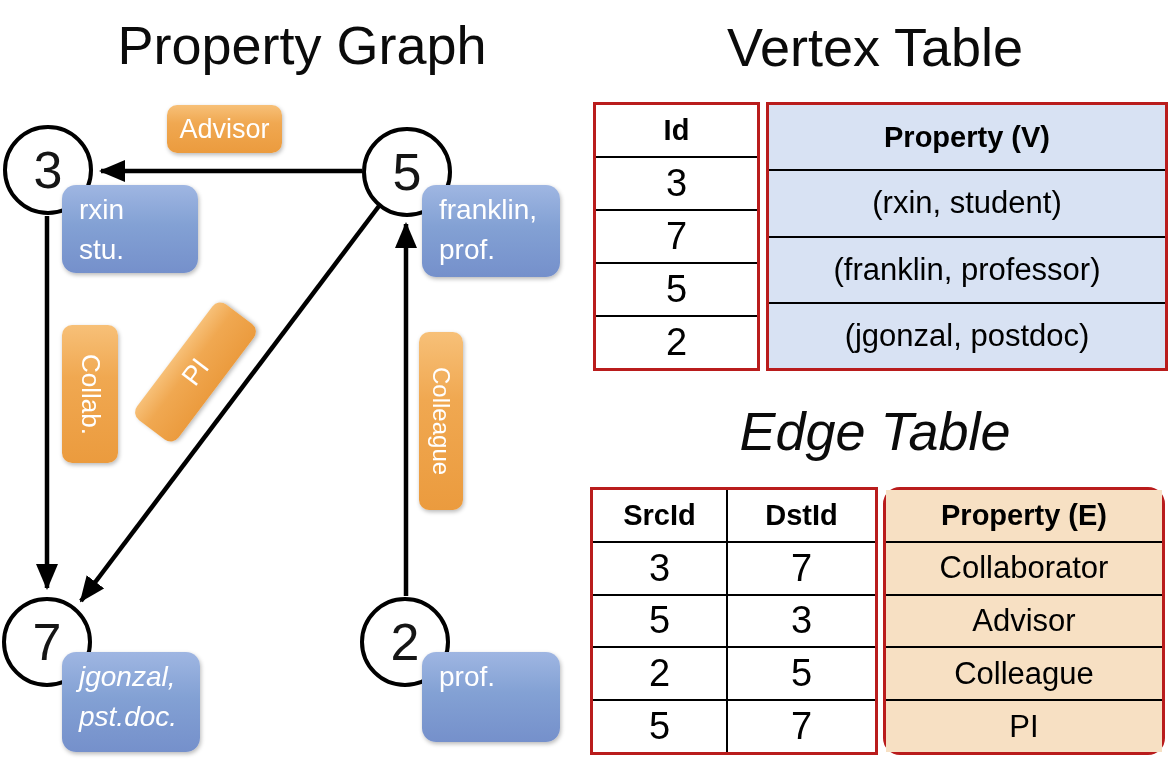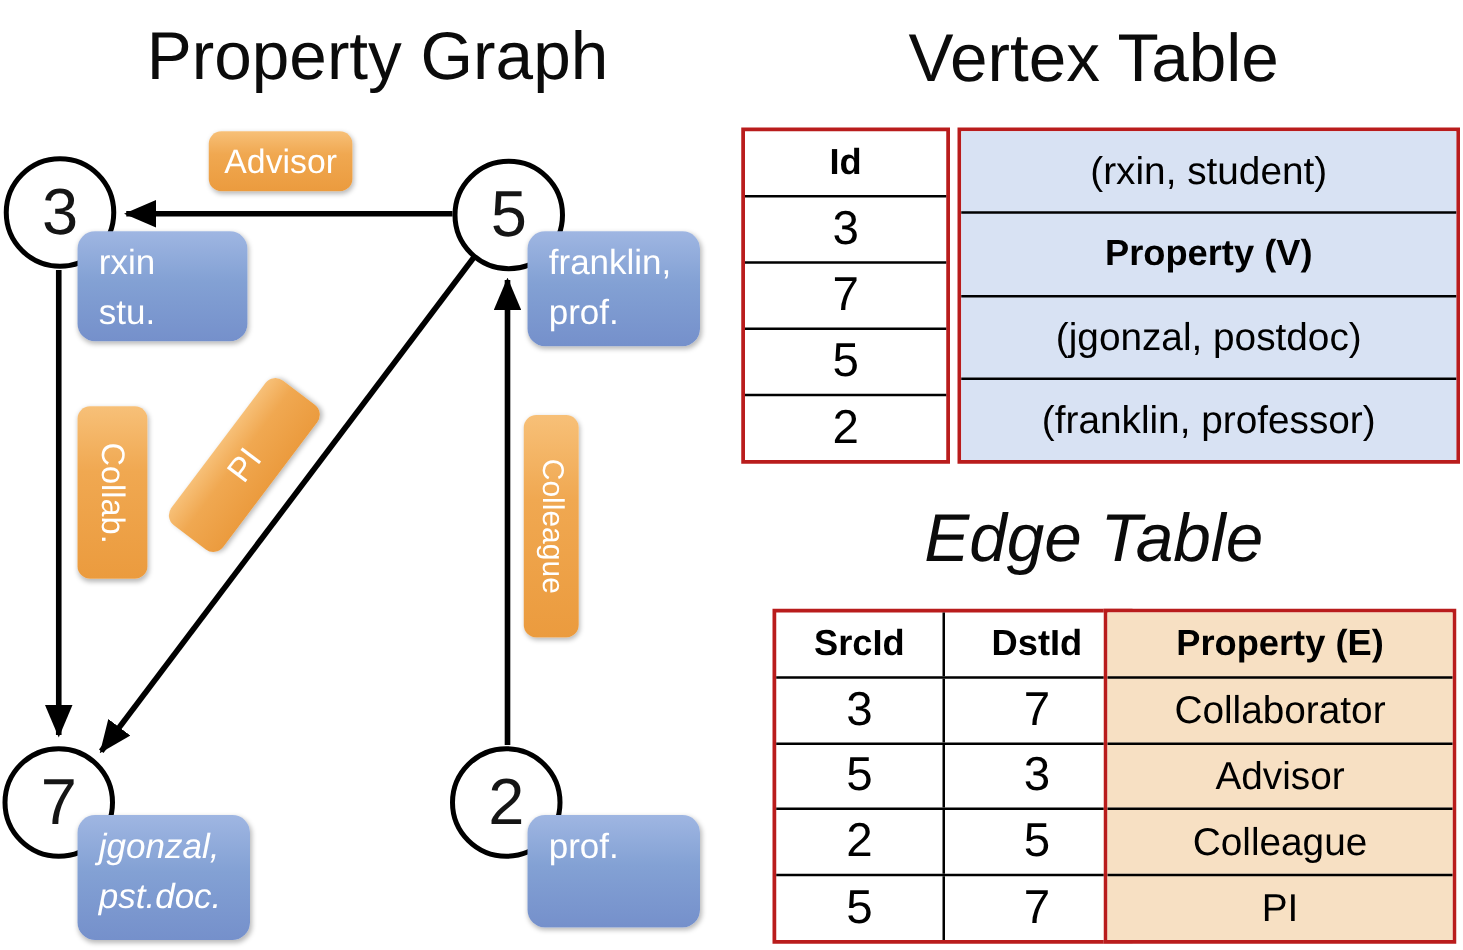--- a/index.html
+++ b/index.html
@@ -60,21 +60,21 @@
   .c-src { width:133px; }
   .c-dst { flex:1; border-left:2.5px solid #000; }
   .fill-vprop { background:#d8e2f3; }
   .fill-eprop { background:#f7e0c3; }
 </style>
 </head>
 <body>
 
 <div id="canvas">
 
-  <div class="abs big-title" style="left:12px; top:14px; width:580px;">Property Graph</div>
+  <div class="abs big-title" style="left:0; top:14px; width:580px;padding-left:12px;">Property Graph</div>
 
   <svg id="edges" width="580" height="760">
     <defs>
       <marker id="arw" markerUnits="userSpaceOnUse" markerWidth="26" markerHeight="22" refX="24" refY="11" orient="auto">
         <path d="M0,0 L26,11 L0,22 Z" fill="#000"></path>
       </marker>
     </defs>
     <path d="M 362 171 L 101 171" stroke="#000" stroke-width="4.5" fill="none" marker-end="url(#arw)"></path>
     <path d="M 47 216 L 47 588" stroke="#000" stroke-width="4.5" fill="none" marker-end="url(#arw)"></path>
     <path d="M 406 596 L 406 224" stroke="#000" stroke-width="4.5" fill="none" marker-end="url(#arw)"></path>
@@ -127,29 +127,29 @@
 
   <div class="ttable" style="left:593px; top:102px; width:167px; height:269px;">
     <div class="trow hdr">Id</div>
     <div class="trow num-cell">3</div>
     <div class="trow num-cell">7</div>
     <div class="trow num-cell">5</div>
     <div class="trow num-cell">2</div>
   </div>
 
   <div class="ttable" style="left:766px; top:102px; width:402px; height:269px;">
+    <div class="trow hdr fill-vprop">Property (V)</div>
     <div class="trow txt-cell fill-vprop">(rxin, student)</div>
-    <div class="trow hdr fill-vprop">Property (V)</div>
+    <div class="trow txt-cell fill-vprop">(franklin, professor)</div>
     <div class="trow txt-cell fill-vprop">(jgonzal, postdoc)</div>
-    <div class="trow txt-cell fill-vprop">(franklin, professor)</div>
   </div>
 
   <div class="abs big-title" style="left:580px; top:400px; width:590px;font-style:italic;">Edge Table</div>
 
-  <div class="ttable" style="left:590px; top:487px; width:288px; height:268px;margin-left:28px;">
+  <div class="ttable" style="left:590px; top:487px; width:288px; height:268px;">
     <div class="trow hdr">
       <div class="cell2 c-src">SrcId</div>
       <div class="cell2 c-dst">DstId</div>
     </div>
     <div class="trow num-cell">
       <div class="cell2 c-src">3</div>
       <div class="cell2 c-dst">7</div>
     </div>
     <div class="trow num-cell">
       <div class="cell2 c-src">5</div>
@@ -158,21 +158,21 @@
     <div class="trow num-cell">
       <div class="cell2 c-src">2</div>
       <div class="cell2 c-dst">5</div>
     </div>
     <div class="trow num-cell">
       <div class="cell2 c-src">5</div>
       <div class="cell2 c-dst">7</div>
     </div>
   </div>
 
-  <div class="ttable" style="left:883px; top:487px; width:282px; height:268px;">
+  <div class="ttable" style="left:883px; top:487px; width:282px; height:268px;border-radius:17px;">
     <div class="trow hdr fill-eprop">Property (E)</div>
     <div class="trow txt-cell fill-eprop">Collaborator</div>
     <div class="trow txt-cell fill-eprop">Advisor</div>
     <div class="trow txt-cell fill-eprop">Colleague</div>
     <div class="trow txt-cell fill-eprop">PI</div>
   </div>
 
 </div>
 
 </body></html>

